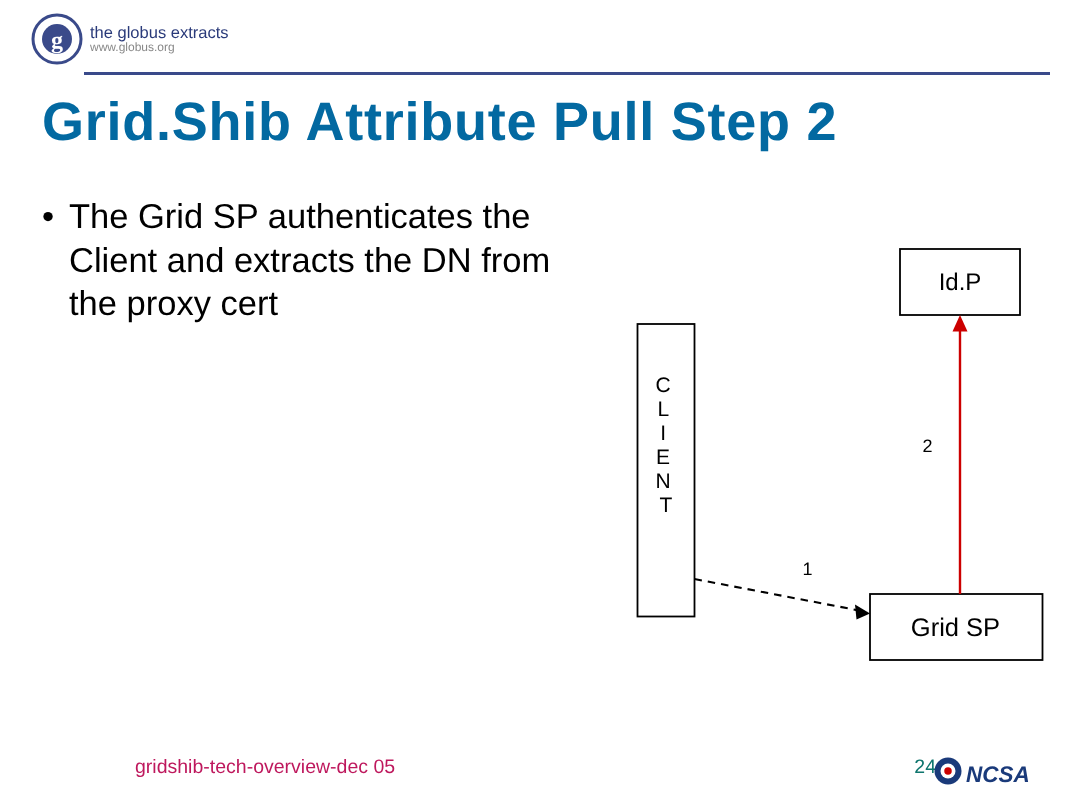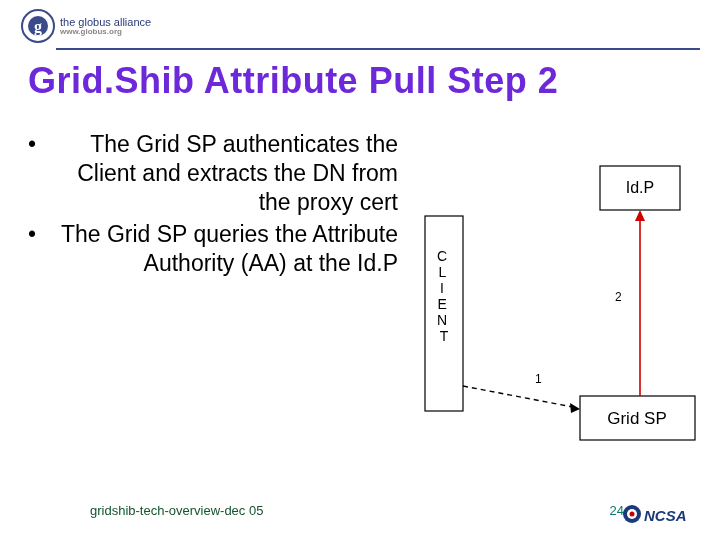--- a/index.html
+++ b/index.html
@@ -26,48 +26,46 @@
   }
   .logo-g svg { width: 36px; height: 36px; }
   .logo-text {
     font-size: 11px;
     color: #2a3a7a;
     line-height: 1;
   }
   .logo-text .sub {
     font-size: 8px;
     color: #888;
-    font-weight: bold;
   }
   .header-rule {
     position: absolute;
     top: 48px;
     left: 56px;
     right: 20px;
     height: 2px;
     background: #3a4a8a;
   }
   .title {
     position: absolute;
     top: 60px;
     left: 28px;
     font-size: 36px;
     font-weight: bold;
-    color: #6d28d9;
+    color: #0369a1;
     letter-spacing: 0.5px;
   }
   .content {
     position: absolute;
     top: 130px;
     left: 28px;
     width: 370px;
   }
   .content ul {
     list-style: none;
-    text-align: right;
   }
   .content li {
     font-size: 23px;
     color: #000;
     line-height: 1.25;
     margin-bottom: 4px;
     padding-left: 18px;
     position: relative;
   }
   .content li::before {
@@ -83,21 +81,21 @@
     top: 161px;
     left: 420px;
     width: 280px;
     height: 290px;
   }
   .footer-left {
     position: absolute;
     bottom: 22px;
     left: 90px;
     font-size: 13px;
-    color: #14532d;
+    color: #be185d;
   }
   .footer-num {
     position: absolute;
     bottom: 22px;
     right: 96px;
     font-size: 13px;
     color: #0f766e;
   }
   .footer-logo {
     position: absolute;
@@ -113,32 +111,31 @@
 
 <div class="header-logo">
   <div class="logo-g">
     <svg viewBox="0 0 36 36">
       <circle cx="18" cy="18" r="16" fill="none" stroke="#3a4a8a" stroke-width="2"></circle>
       <circle cx="18" cy="18" r="10" fill="#3a4a8a"></circle>
       <text x="18" y="24" text-anchor="middle" fill="#fff" font-size="16" font-weight="bold" font-family="Georgia,serif">g</text>
     </svg>
   </div>
   <div class="logo-text">
-    <div>the globus alliance</div>
+    <div>the globus extracts</div>
     <div class="sub">www.globus.org</div>
   </div>
 </div>
 <div class="header-rule"></div>
 
 <div class="title">Grid.Shib Attribute Pull Step 2</div>
 
 <div class="content">
   <ul>
     <li>The Grid SP authenticates the Client and extracts the DN from the proxy cert</li>
-    <li>The Grid SP queries the Attribute Authority (AA) at the Id.P</li>
   </ul>
 </div>
 
 <div class="diagram">
   <svg viewBox="0 0 280 290" width="280" height="290">
 
     <rect x="180" y="5" width="80" height="44" fill="#fff" stroke="#000" stroke-width="1.2"></rect>
     <text x="220" y="32" text-anchor="middle" font-size="16" font-family="Arial"><tspan>Id.P</tspan></text>
 
     <rect x="5" y="55" width="38" height="195" fill="#fff" stroke="#000" stroke-width="1.2"></rect>

